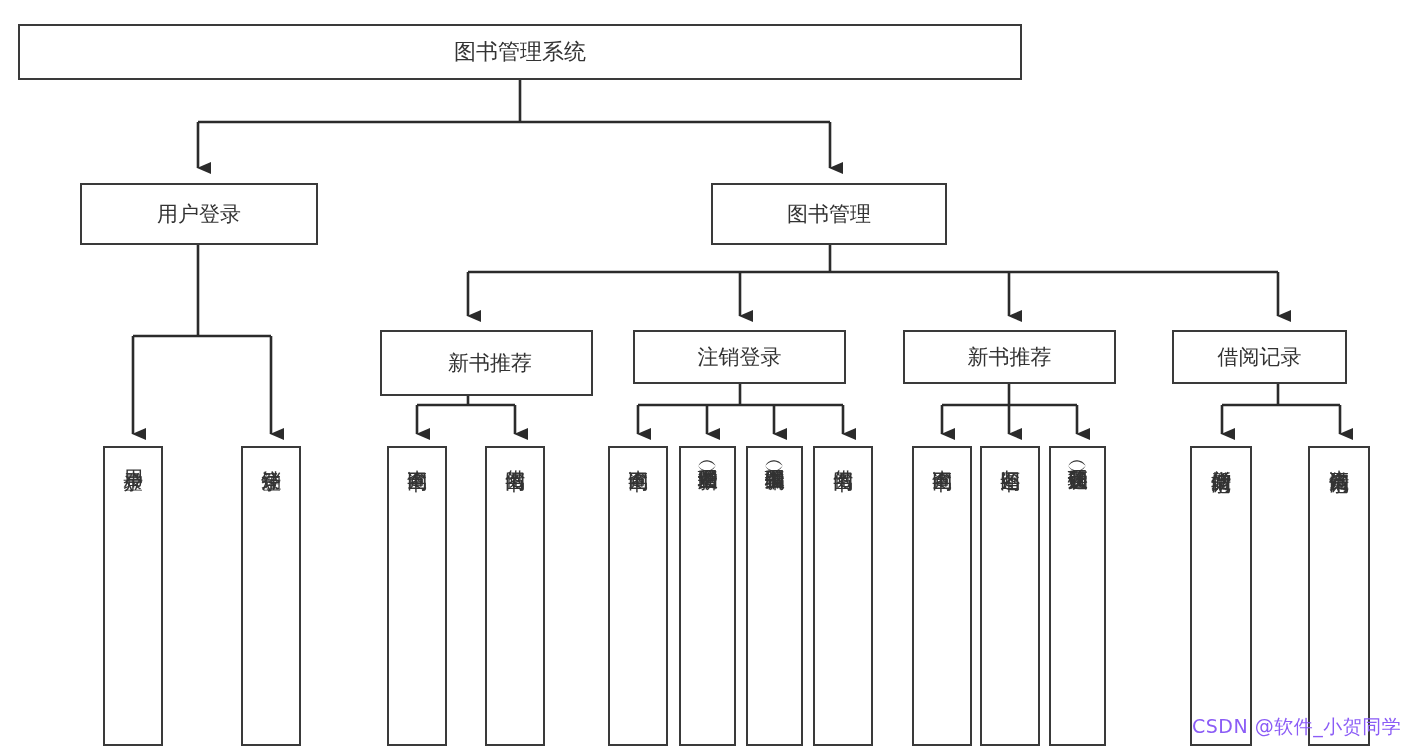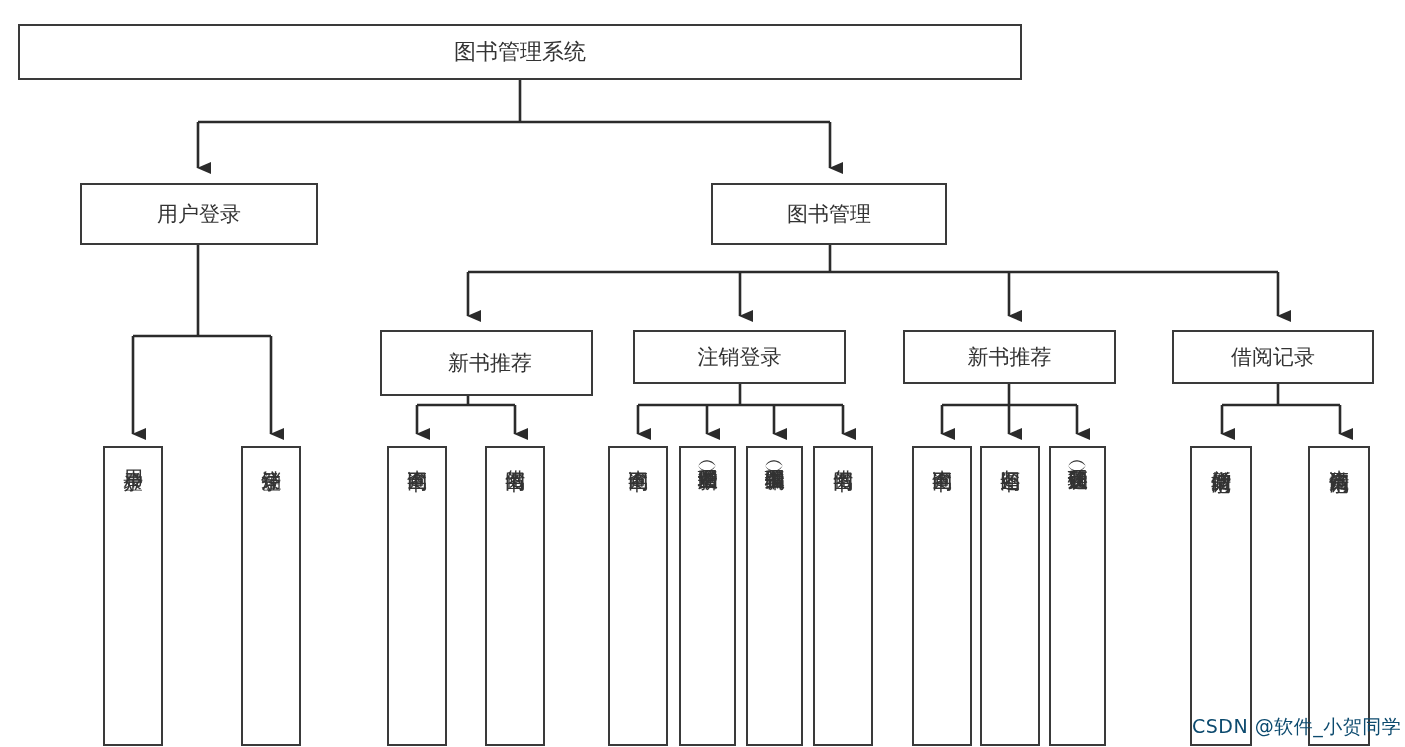--- a/index.html
+++ b/index.html
@@ -53,21 +53,21 @@
   }
   .node.v .lbl{
     writing-mode:vertical-rl;
     text-orientation:upright;
     white-space:nowrap;
   }
   .node.v.tall .lbl{ letter-spacing:0px; }
   .watermark{
     position:absolute;
     font-size:19px;
-    color:#0c4a6e;
+    color:#8b5cf6;
     white-space:nowrap;
     letter-spacing:0.5px;
     font-family:"DejaVu Sans","Liberation Sans",sans-serif;
   }
 </style>
 </head>
 <body>
 
 <div id="canvas">
 
@@ -136,21 +136,21 @@
 
   <div class="node h" style="left:380px; top:318px; width:213px; height:66px;padding-left:7px;">
     <span class="lbl">新书推荐</span>
   </div>
   <div class="node h" style="left:633px; top:318px; width:213px; height:54px;">
     <span class="lbl">注销登录</span>
   </div>
   <div class="node h" style="left:903px; top:318px; width:213px; height:54px;">
     <span class="lbl">新书推荐</span>
   </div>
-  <div class="node h" style="left:1172px; top:318px; width:202px; height:54px;">
+  <div class="node h" style="left:1172px; top:318px; width:175px; height:54px;">
     <span class="lbl">借阅记录</span>
   </div>
 
   <div class="node v" style="left:103px; top:434px; width:60px; height:300px;">
     <span class="lbl">用户登录</span>
   </div>
   <div class="node v" style="left:241px; top:434px; width:60px; height:300px;">
     <span class="lbl">注销登录</span>
   </div>
 

